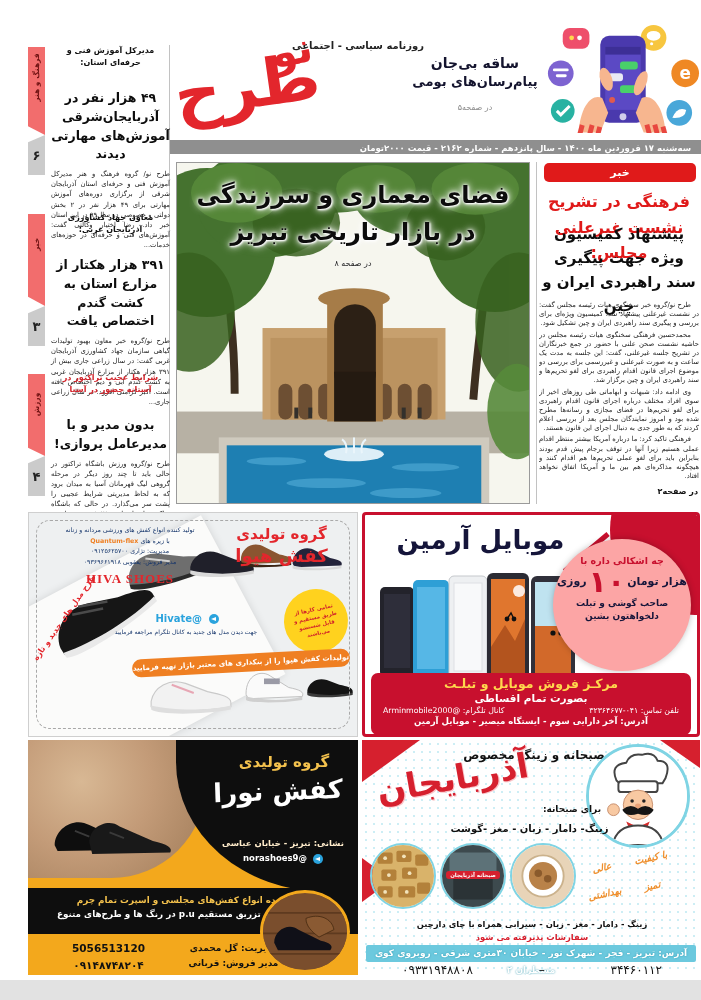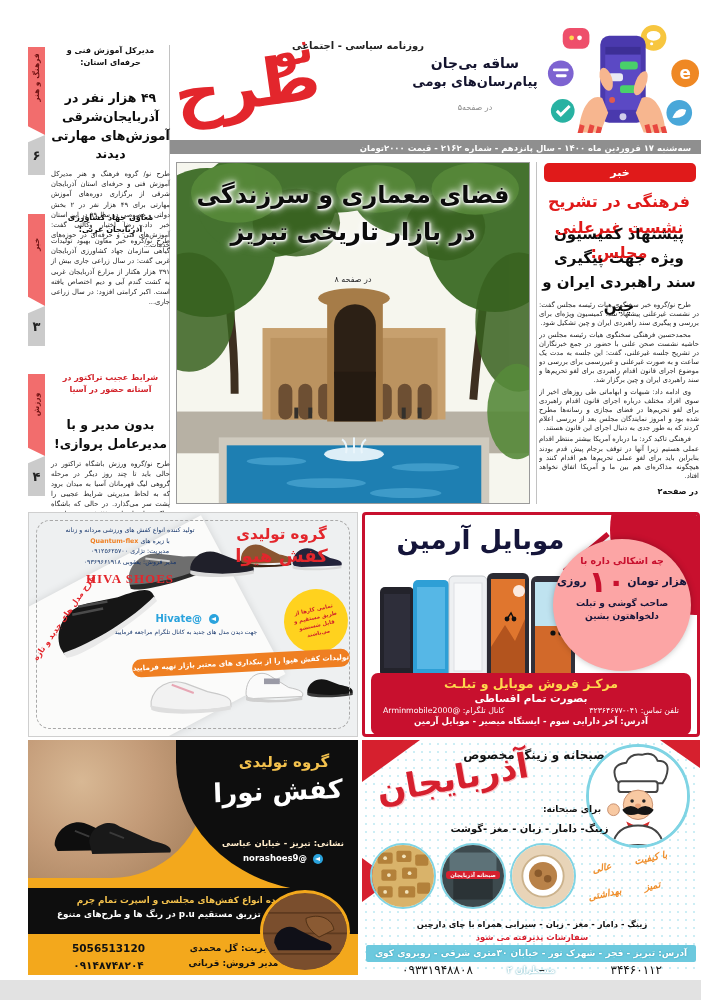--- a/index.html
+++ b/index.html
@@ -36,21 +36,21 @@
   .kicker-s.red { color:#d2232a; }
   .head-s { font-size:12.5px; font-weight:bold; color:#0d0d0d; text-align:center; line-height:1.5; margin:20px 0 5px; }
   .body-s { font-size:6.8px; color:#222; text-align:justify; line-height:1.5; }
 
   
   .photo { top:162px; left:176px; width:354px; height:342px; border:1px solid #9a9a9a; background:#c2410c; overflow:hidden; }
   .photo svg { position:absolute; inset:0; width:100%; height:100%; }
   .photo-head { position:absolute; top:14px; left:0; right:0; text-align:center; z-index:3; }
   .photo-head .h1 { font-size:24px; font-weight:bold; color:#0c0c0c; line-height:1.55;
                     text-shadow:0 0 3px #fff,0 0 6px #fff,0 0 10px #fff,1px 1px 2px #fff; }
-  .photo-head .pref { font-size:8px; color:#222; margin-top:24px; text-shadow:0 0 3px #fff,0 0 5px #fff; }
+  .photo-head .pref { font-size:8px; color:#222; margin-top:8px; text-shadow:0 0 3px #fff,0 0 5px #fff; }
 
   
   .badge { top:163px; left:544px; width:152px; height:19px; background:#e01a1a; border-radius:5px; color:#fff;
            font-size:11px; font-weight:bold; text-align:center; line-height:19px; }
   .kicker-n { top:189px; left:540px; width:158px; text-align:center; color:#e01a1a; font-size:16px; font-weight:bold; line-height:1.6; }
   .head-n { top:222px; left:538px; width:162px; text-align:center; color:#0d0d0d; font-size:15px; font-weight:bold; line-height:1.6; }
   .body-n { top:301px; left:539px; width:160px; height:182px; font-size:6.8px; color:#222; text-align:justify; line-height:1.35; overflow:hidden; }
   .body-n p { margin-bottom:2px; text-indent:8px; }
   .pref-n { top:487px; left:540px; width:158px; text-align:right; font-size:8px; font-weight:bold; color:#111; }
 
@@ -213,20 +213,21 @@
     </div>
   </div>
 
   <div class="abs side-item" style="top:212px; height:158px;">
     <div class="ribbon" style="top:2px; height:92px;">
       <span>خبر</span>
     </div>
     <div class="pagetab" style="top:94px; height:40px;">۳</div>
     <div class="side-text">
       <div class="kicker-s">معاون جهاد کشاورزی آذربایجان غربی:</div>
+      <div class="head-s">۳۹۱ هزار هکتار از مزارع استان به کشت گندم اختصاص یافت</div>
       <div class="body-s">طرح نو/گروه خبر  معاون بهبود تولیدات گیاهی سازمان جهاد کشاورزی آذربایجان غربی گفت: در سال زراعی جاری بیش از ۳۹۱ هزار هکتار از مزارع آذربایجان غربی به کشت گندم آبی و دیم اختصاص یافته است. اکبر کرامتی افزود: در سال زراعی جاری...</div>
     </div>
   </div>
 
   <div class="abs side-item" style="top:372px; height:133px;">
     <div class="ribbon" style="top:2px; height:82px;">
       <span>ورزش</span>
     </div>
     <div class="pagetab" style="top:84px; height:40px;">۴</div>
     <div class="side-text">

